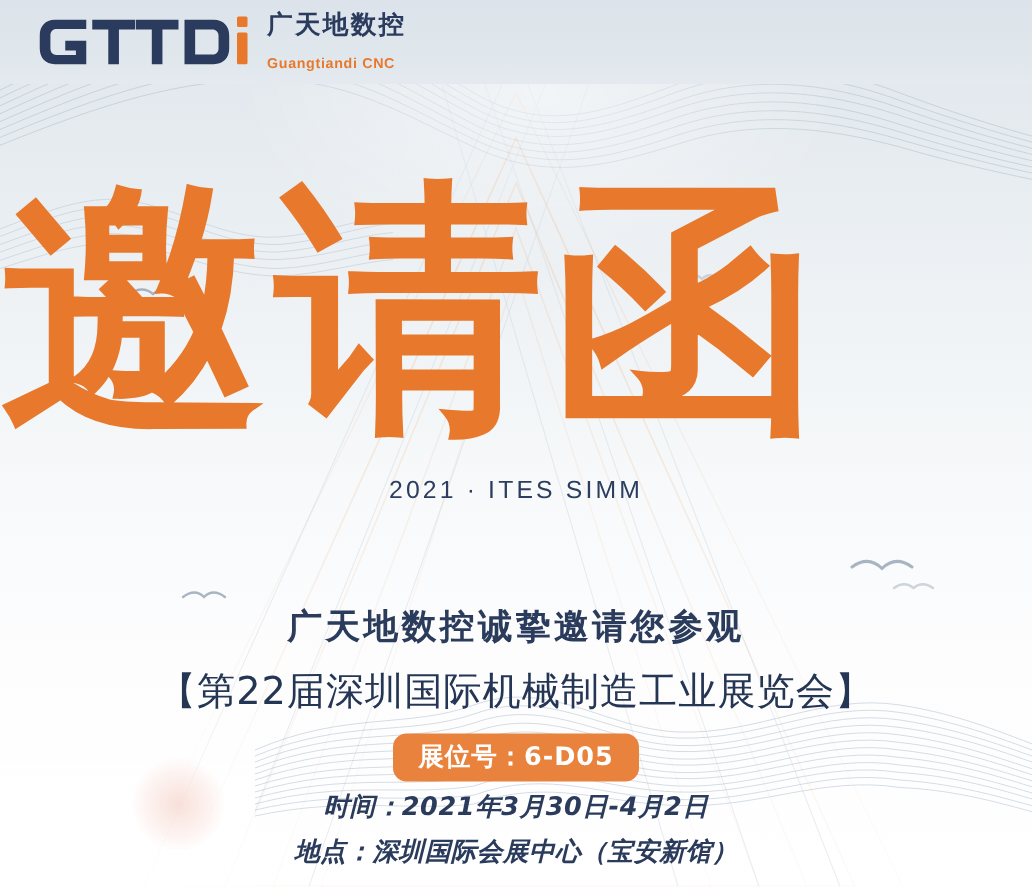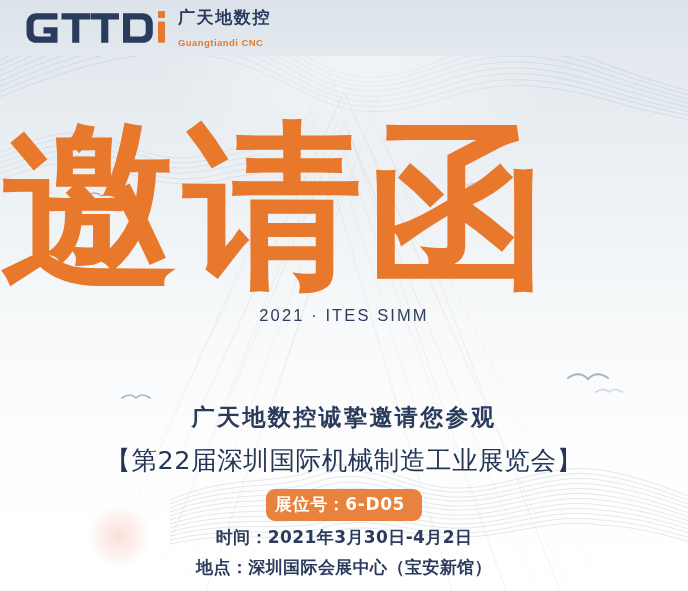--- a/index.html
+++ b/index.html
@@ -48,48 +48,49 @@
     position:absolute;left:0;top:108px;width:688px;height:205px;
   }
   .invite-title{
     position:absolute;left:0;top:0;width:688px;text-align:left;
     font-family:"DejaVu Sans","Liberation Sans",sans-serif;
     font-size:178px;line-height:198px;font-weight:bold;
     color:#e8782b;letter-spacing:6px;
     white-space:nowrap;
   }
   .sub-en{
-    position:absolute;left:0;top:306px;width:688px;text-align:center;
+    position:absolute;left:0;top:318px;width:688px;text-align:center;
     font-size:16.5px;letter-spacing:2.1px;color:#2c3d60;font-weight:normal;
     font-family:"Liberation Sans",sans-serif;
   }
   
   .invite-line{
     position:absolute;left:0;top:402px;width:688px;text-align:center;
     font-size:23px;font-weight:bold;color:#2a3b5c;letter-spacing:2.4px;
     font-family:"DejaVu Sans","Liberation Sans",sans-serif;
   }
   .expo-line{
     position:absolute;left:0;top:443px;width:688px;text-align:center;
     font-size:25.5px;font-weight:normal;color:#253655;letter-spacing:.6px;
     font-family:"DejaVu Sans","Liberation Sans",sans-serif;
   }
   .badge-row{
     position:absolute;left:0;top:489px;width:688px;text-align:center;
   }
   .badge{
     display:inline-block;background:#e8823c;color:#ffffff;
-    border-radius:9px;padding:4px 17px 5px 9px;
+    border-radius:9px;padding:4px 17px 5px 17px;
     font-size:17px;font-weight:bold;letter-spacing:.6px;
     font-family:"DejaVu Sans","Liberation Sans",sans-serif;
   }
   .meta-line{
     position:absolute;left:0;width:688px;text-align:center;
     font-size:17px;font-weight:bold;color:#2a3b5c;letter-spacing:.4px;
     font-family:"DejaVu Sans","Liberation Sans",sans-serif;
+    font-style:italic;
   }
   .meta-time{top:526px;}
   .meta-place{top:556px;}
 </style>
 </head>
 <body>
 
 <div id="poster">
 
   <svg class="bg-layer" viewBox="0 0 688 591" width="688" height="591" preserveAspectRatio="none">

